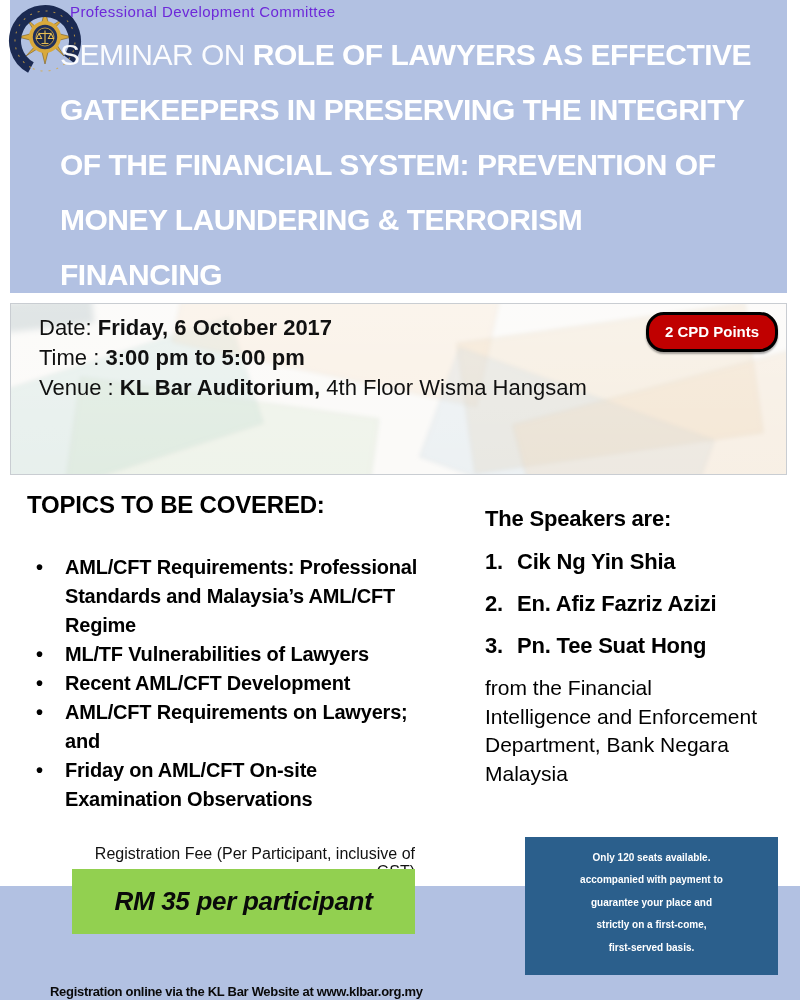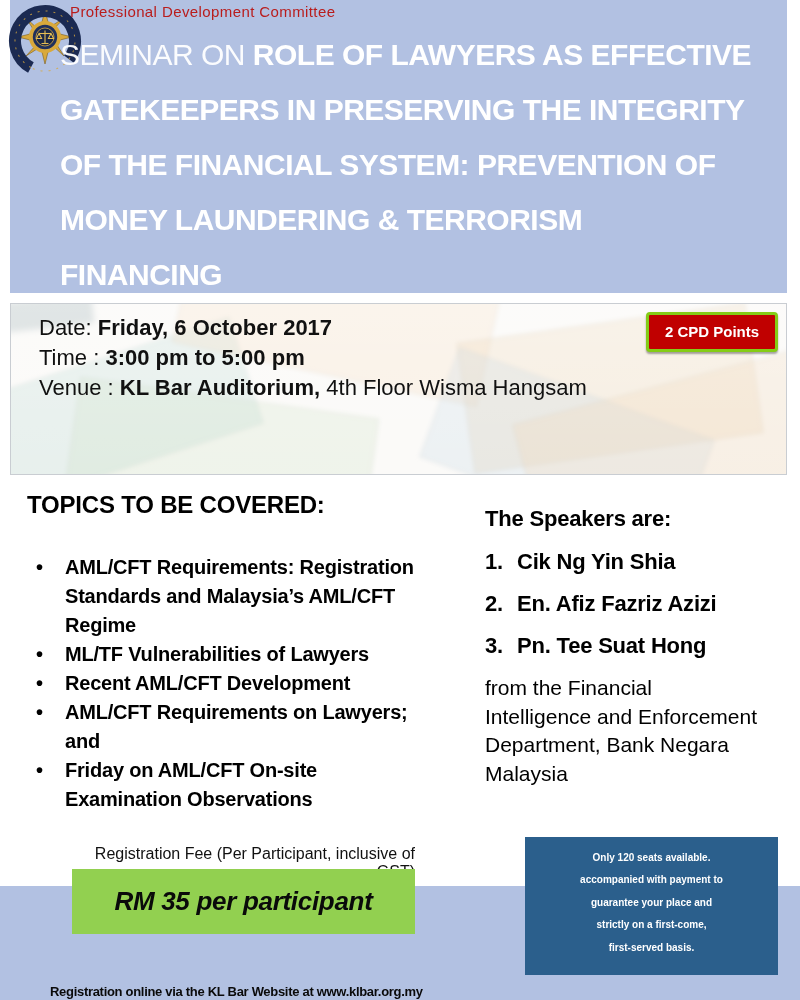--- a/index.html
+++ b/index.html
@@ -1,21 +1,21 @@
 <!DOCTYPE html>
 <html><head>
 <meta charset="utf-8">
 <style>
   html,body{margin:0;padding:0;}
   body{width:800px;height:1000px;background:#ffffff;font-family:"Liberation Sans",sans-serif;position:relative;overflow:hidden;}
   .page{position:absolute;inset:0;}
 
   
   .header{position:absolute;left:10px;top:0;width:777px;height:293px;background:#b2c1e2;}
-  .committee{position:absolute;left:60px;top:3px;font-size:15px;color:#b91c1c;letter-spacing:.4px;}
+  .committee{position:absolute;left:60px;top:3px;font-size:15px;color:#6d28d9;letter-spacing:.4px;}
   .title{position:absolute;left:50px;top:27px;width:730px;color:#ffffff;}
   .t-line{white-space:nowrap;line-height:55px;font-size:30px;font-weight:bold;letter-spacing:-0.5px;}
   .t-prefix{font-weight:400;color:rgba(255,255,255,.95);}
 
   
   .logo{position:absolute;left:-2px;top:0;width:74px;height:82px;}
 
   
   .banner{position:absolute;left:10px;top:303px;width:775px;height:170px;border:1px solid #c9cdd2;background:#f7f5f1;overflow:hidden;}
   .money-bg{position:absolute;inset:0;}
@@ -24,21 +24,21 @@
   .n2{left:170px;top:-50px;width:310px;height:120px;transform:rotate(12deg);background:rgba(235,170,100,.25);}
   .n3{right:30px;top:18px;width:290px;height:130px;transform:rotate(-8deg);background:rgba(215,160,85,.28);}
   .n4{left:420px;top:86px;width:270px;height:115px;transform:rotate(20deg);background:rgba(130,170,200,.25);}
   .n5{right:-50px;bottom:-40px;width:310px;height:130px;transform:rotate(-15deg);background:rgba(225,175,115,.30);}
   .n6{left:60px;bottom:-35px;width:300px;height:110px;transform:rotate(8deg);background:rgba(150,190,130,.25);}
   .smudge{left:-8px;top:-6px;width:90px;height:30px;transform:rotate(-6deg);background:rgba(70,105,112,.40);border:none;filter:blur(3px);}
   .money-veil{position:absolute;inset:0;background:linear-gradient(180deg,rgba(255,255,255,.62),rgba(255,255,255,.55) 55%,rgba(255,255,255,.50));}
   .event-lines{position:absolute;left:28px;top:9px;font-size:22px;line-height:30px;color:#111;}
   .e-line{white-space:nowrap;}
   .e-indent{padding-left:182px;}
-  .cpd-badge{position:absolute;left:635px;top:8px;width:126px;height:34px;background:#c00000;border:3px solid #84cc16;border-radius:4px;color:#ffffff;font-size:15px;font-weight:bold;text-align:center;line-height:33px;box-shadow:0 2px 2px rgba(0,0,0,.35);}
+  .cpd-badge{position:absolute;left:635px;top:8px;width:126px;height:34px;background:#c00000;border:3px solid #000000;border-radius:18px;color:#ffffff;font-size:15px;font-weight:bold;text-align:center;line-height:33px;box-shadow:0 2px 2px rgba(0,0,0,.35);}
 
   
   .topics{position:absolute;left:27px;top:491px;width:440px;color:#000;}
   .topics h2{margin:0;font-size:24px;font-weight:bold;letter-spacing:-0.2px;}
   .topic-list{margin:34px 0 0 0;padding:0;list-style:none;}
   .topic-item{display:flex;margin:0;}
   .bullet{width:38px;padding-left:9px;box-sizing:border-box;font-size:20px;font-weight:bold;line-height:29px;}
   .bullet::before{content:"\2022";}
   .topic-text div{font-size:20px;font-weight:bold;line-height:29px;letter-spacing:-0.2px;white-space:nowrap;}
 
@@ -122,21 +122,21 @@
     </div>
     <div class="cpd-badge">2 CPD Points</div>
   </section>
 
   <section class="topics">
     <h2>TOPICS TO BE COVERED:</h2>
     <ul class="topic-list">
       <li class="topic-item">
         <span class="bullet"></span>
         <div class="topic-text">
-          <div>AML/CFT Requirements: Registration</div>
+          <div>AML/CFT Requirements: Professional</div>
           <div>Standards and Malaysia’s AML/CFT</div>
           <div>Regime</div>
         </div>
       </li>
       <li class="topic-item">
         <span class="bullet"></span>
         <div class="topic-text">
             <div>ML/TF Vulnerabilities of Lawyers</div>
           </div>
       </li>

